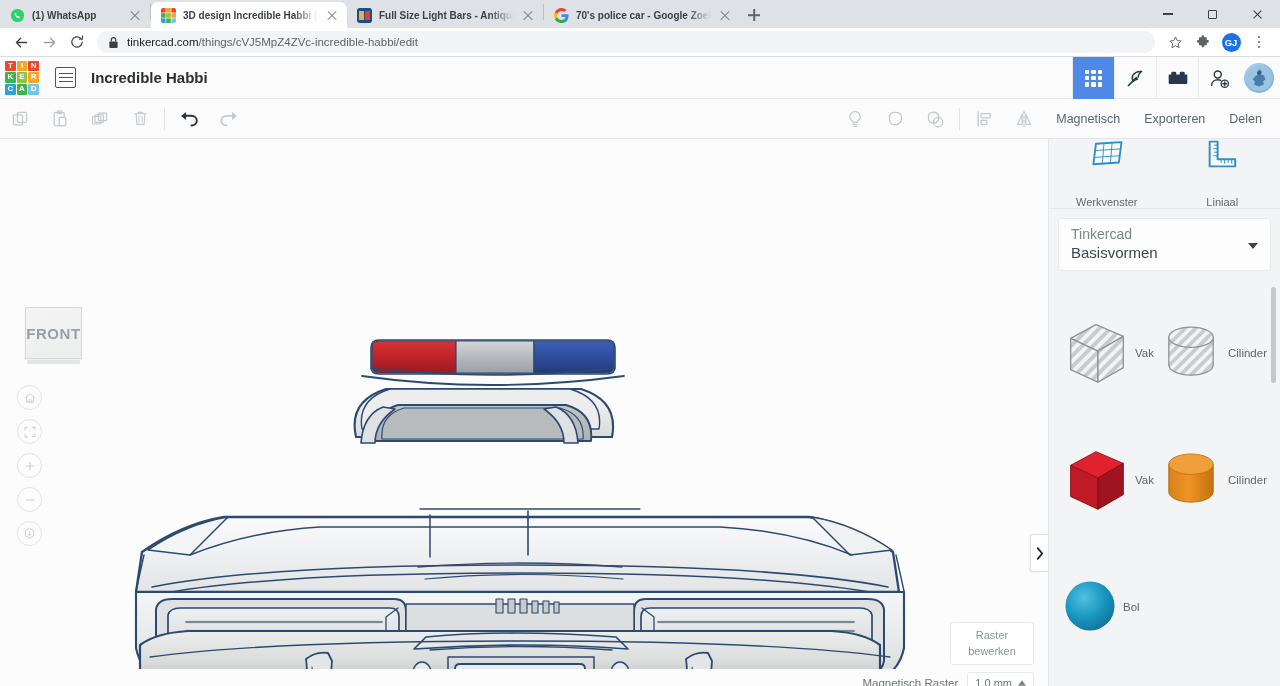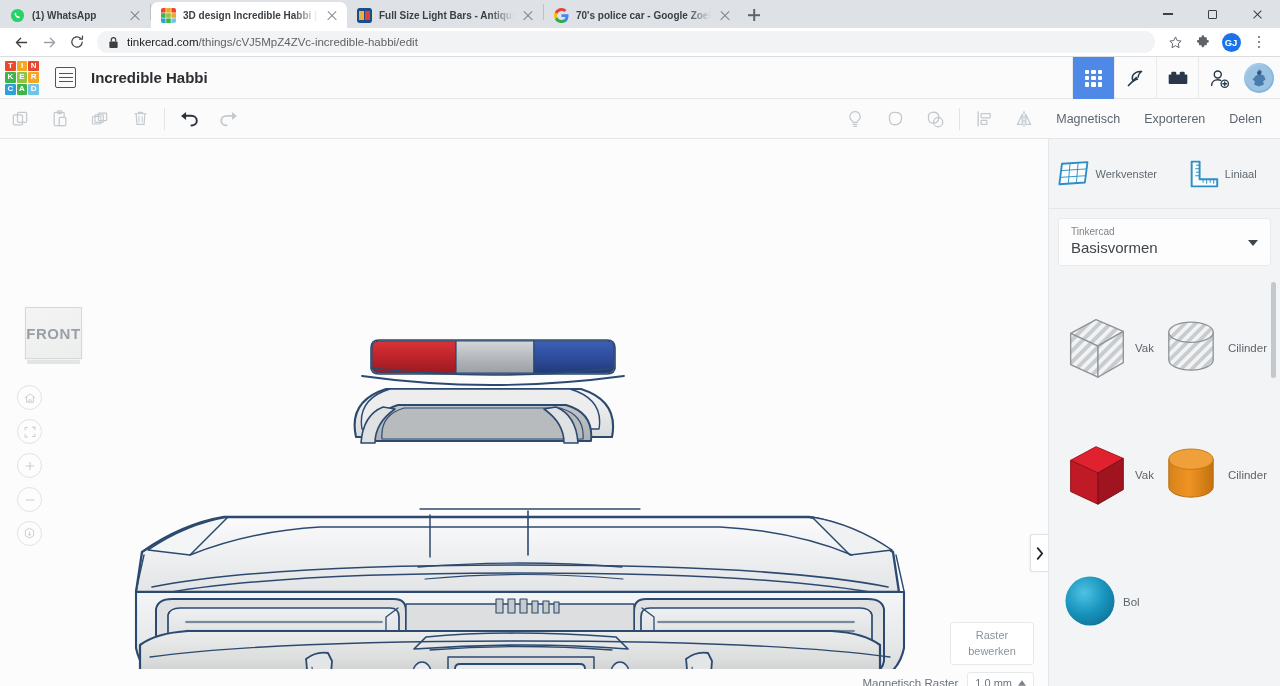--- a/index.html
+++ b/index.html
@@ -191,29 +191,29 @@
   
   .rpanel {
     width: 232px; flex: 0 0 232px; background: #f3f4f5;
     border-left: 1px solid #e3e5e8; display: flex; flex-direction: column;
   }
   .rp-tools {
     height: 70px; display: flex; background: #f3f4f5;
     border-bottom: 1px solid #e4e6e8;
   }
   .rp-tool {
-    flex: 1; display: flex; flex-direction: row; align-items: center;
-    justify-content: center; gap: 5px;
+    flex: 1; display: flex; flex-direction: column; align-items: center;
+    justify-content: space-between; gap: 5px;
   }
   .rp-tool span { font-size: 11px; color: #60686f; }
   .rp-dropdown {
     margin: 9px 9px 6px; background: #fdfdfd; border: 1px solid #e8eaec;
     border-radius: 3px; padding: 7px 12px 9px; position: relative;
   }
-  .rp-dd-sub { font-size: 10px; color: #7d858c; }
+  .rp-dd-sub { font-size: 14px; color: #7d858c; }
   .rp-dd-main { font-size: 15px; color: #3e454b; margin-top: 2px; }
   .caret {
     position: absolute; right: 12px; top: 50%; margin-top: -2px;
     width: 0; height: 0; border-left: 5px solid transparent;
     border-right: 5px solid transparent; border-top: 6px solid #3e454b;
   }
   .rp-shapes {
     flex: 1; overflow: hidden; position: relative;
     display: grid; grid-template-columns: 1fr 1fr;
     align-content: start; padding: 6px 14px 0 8px;

